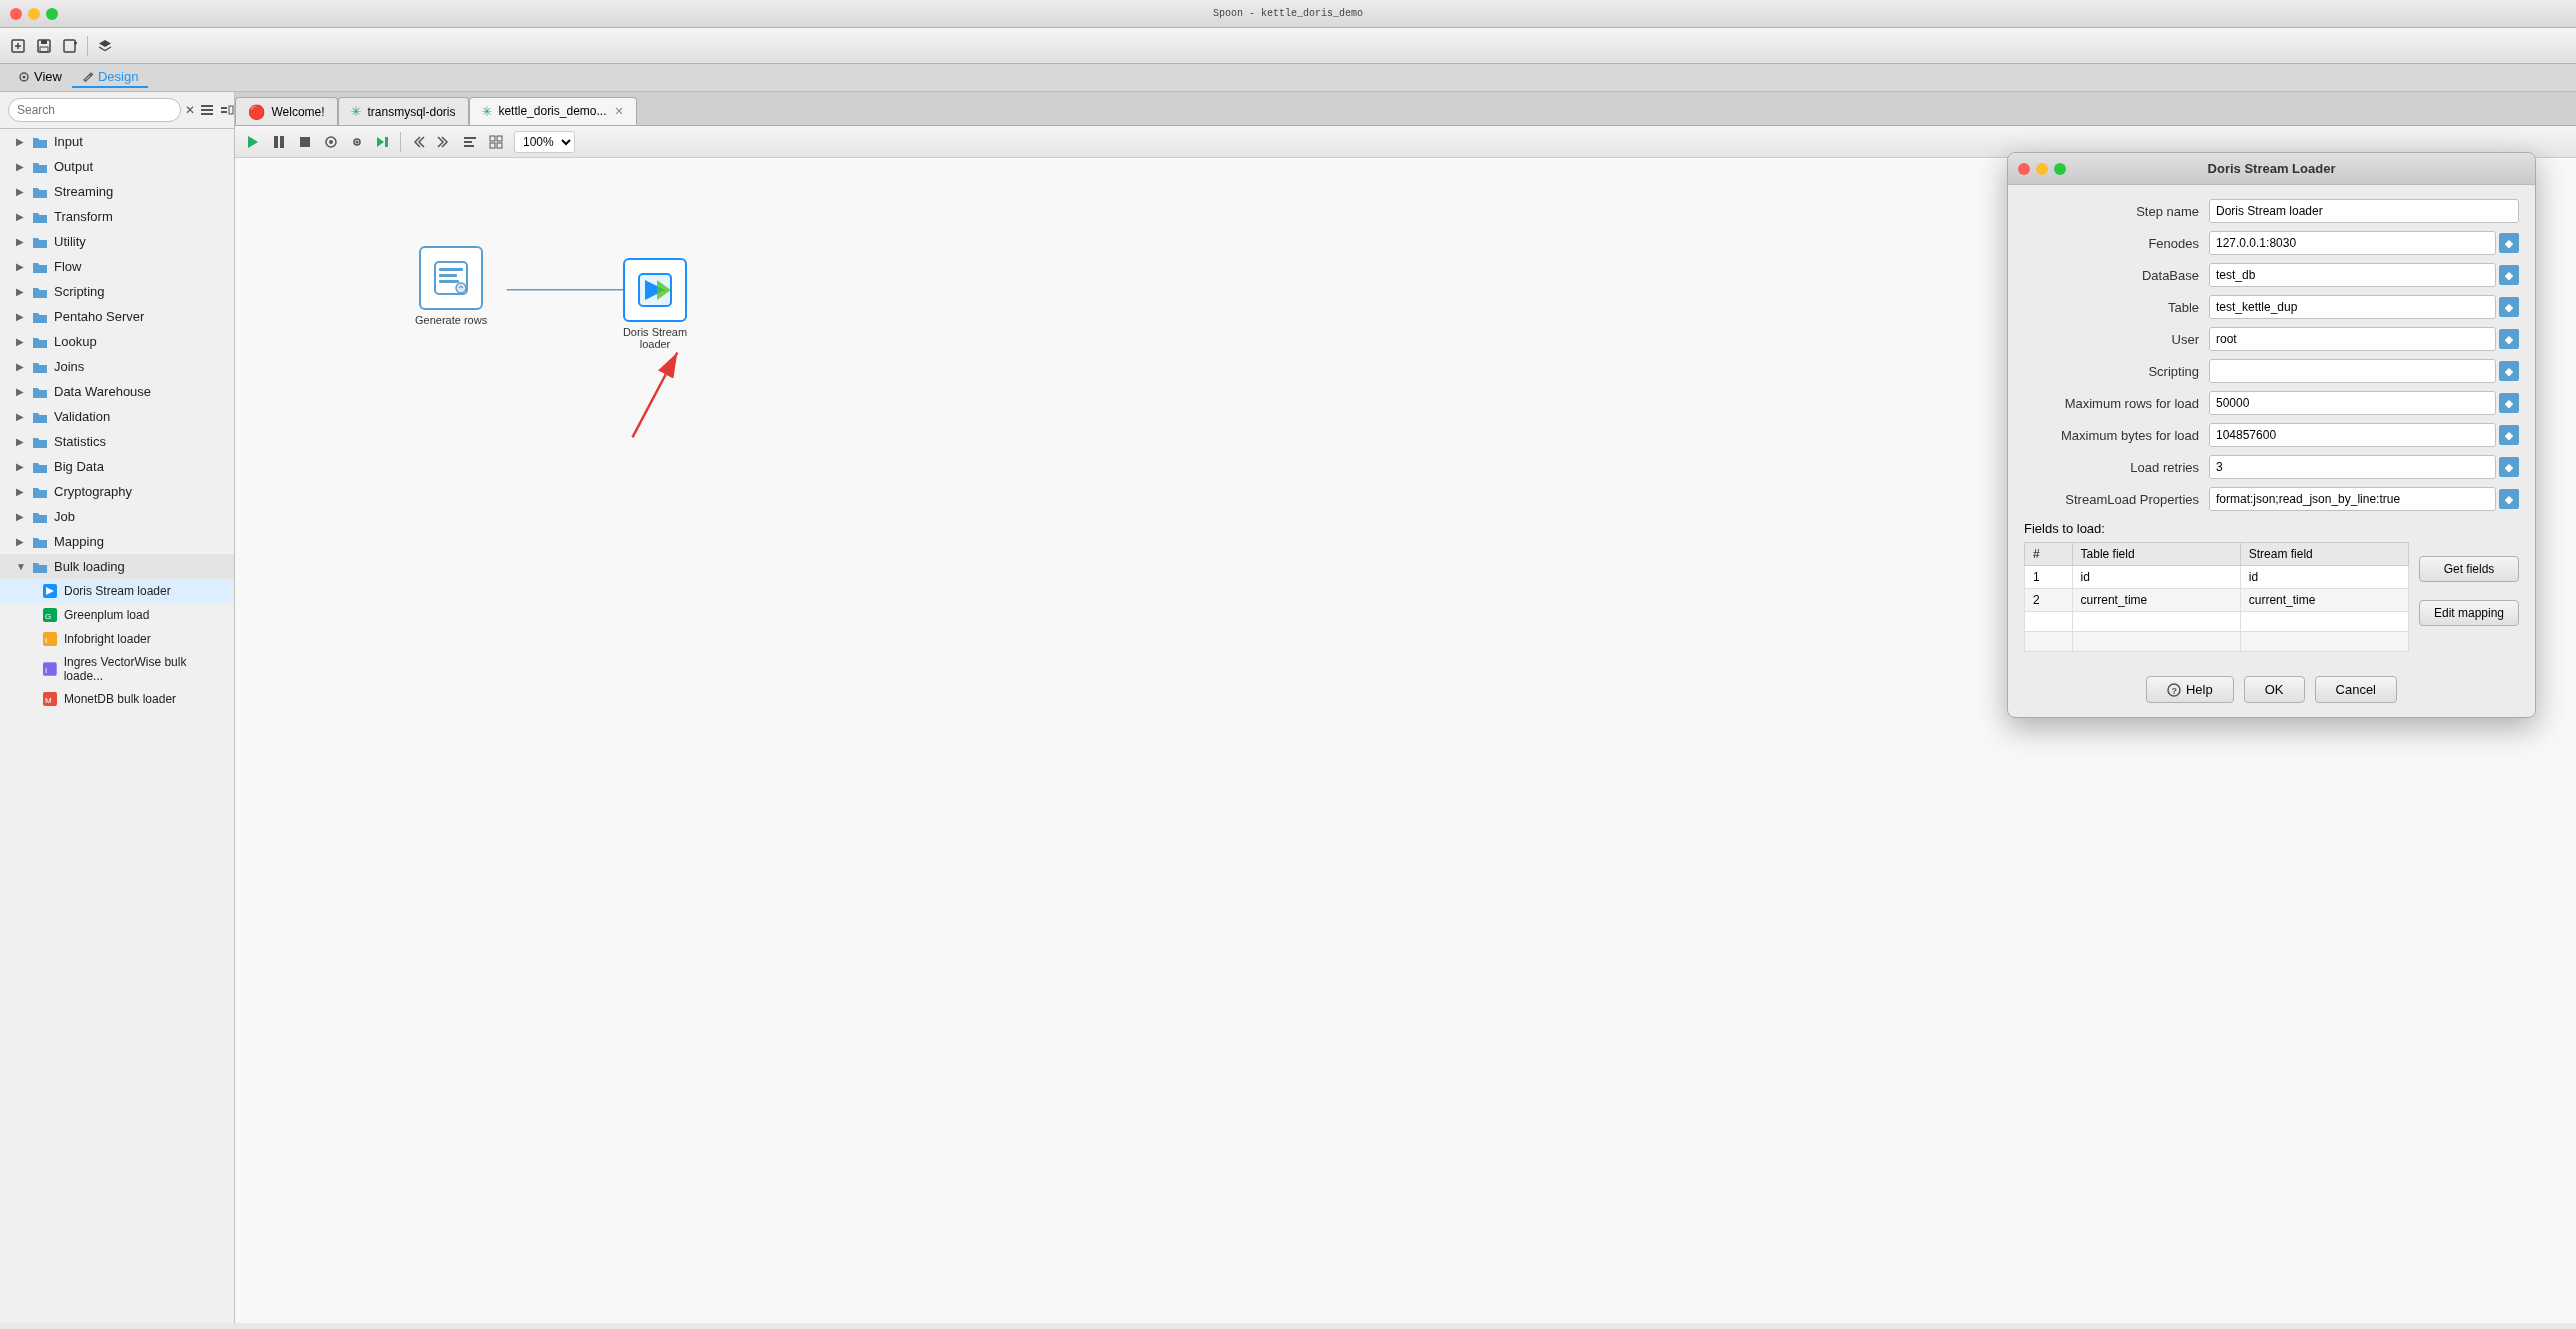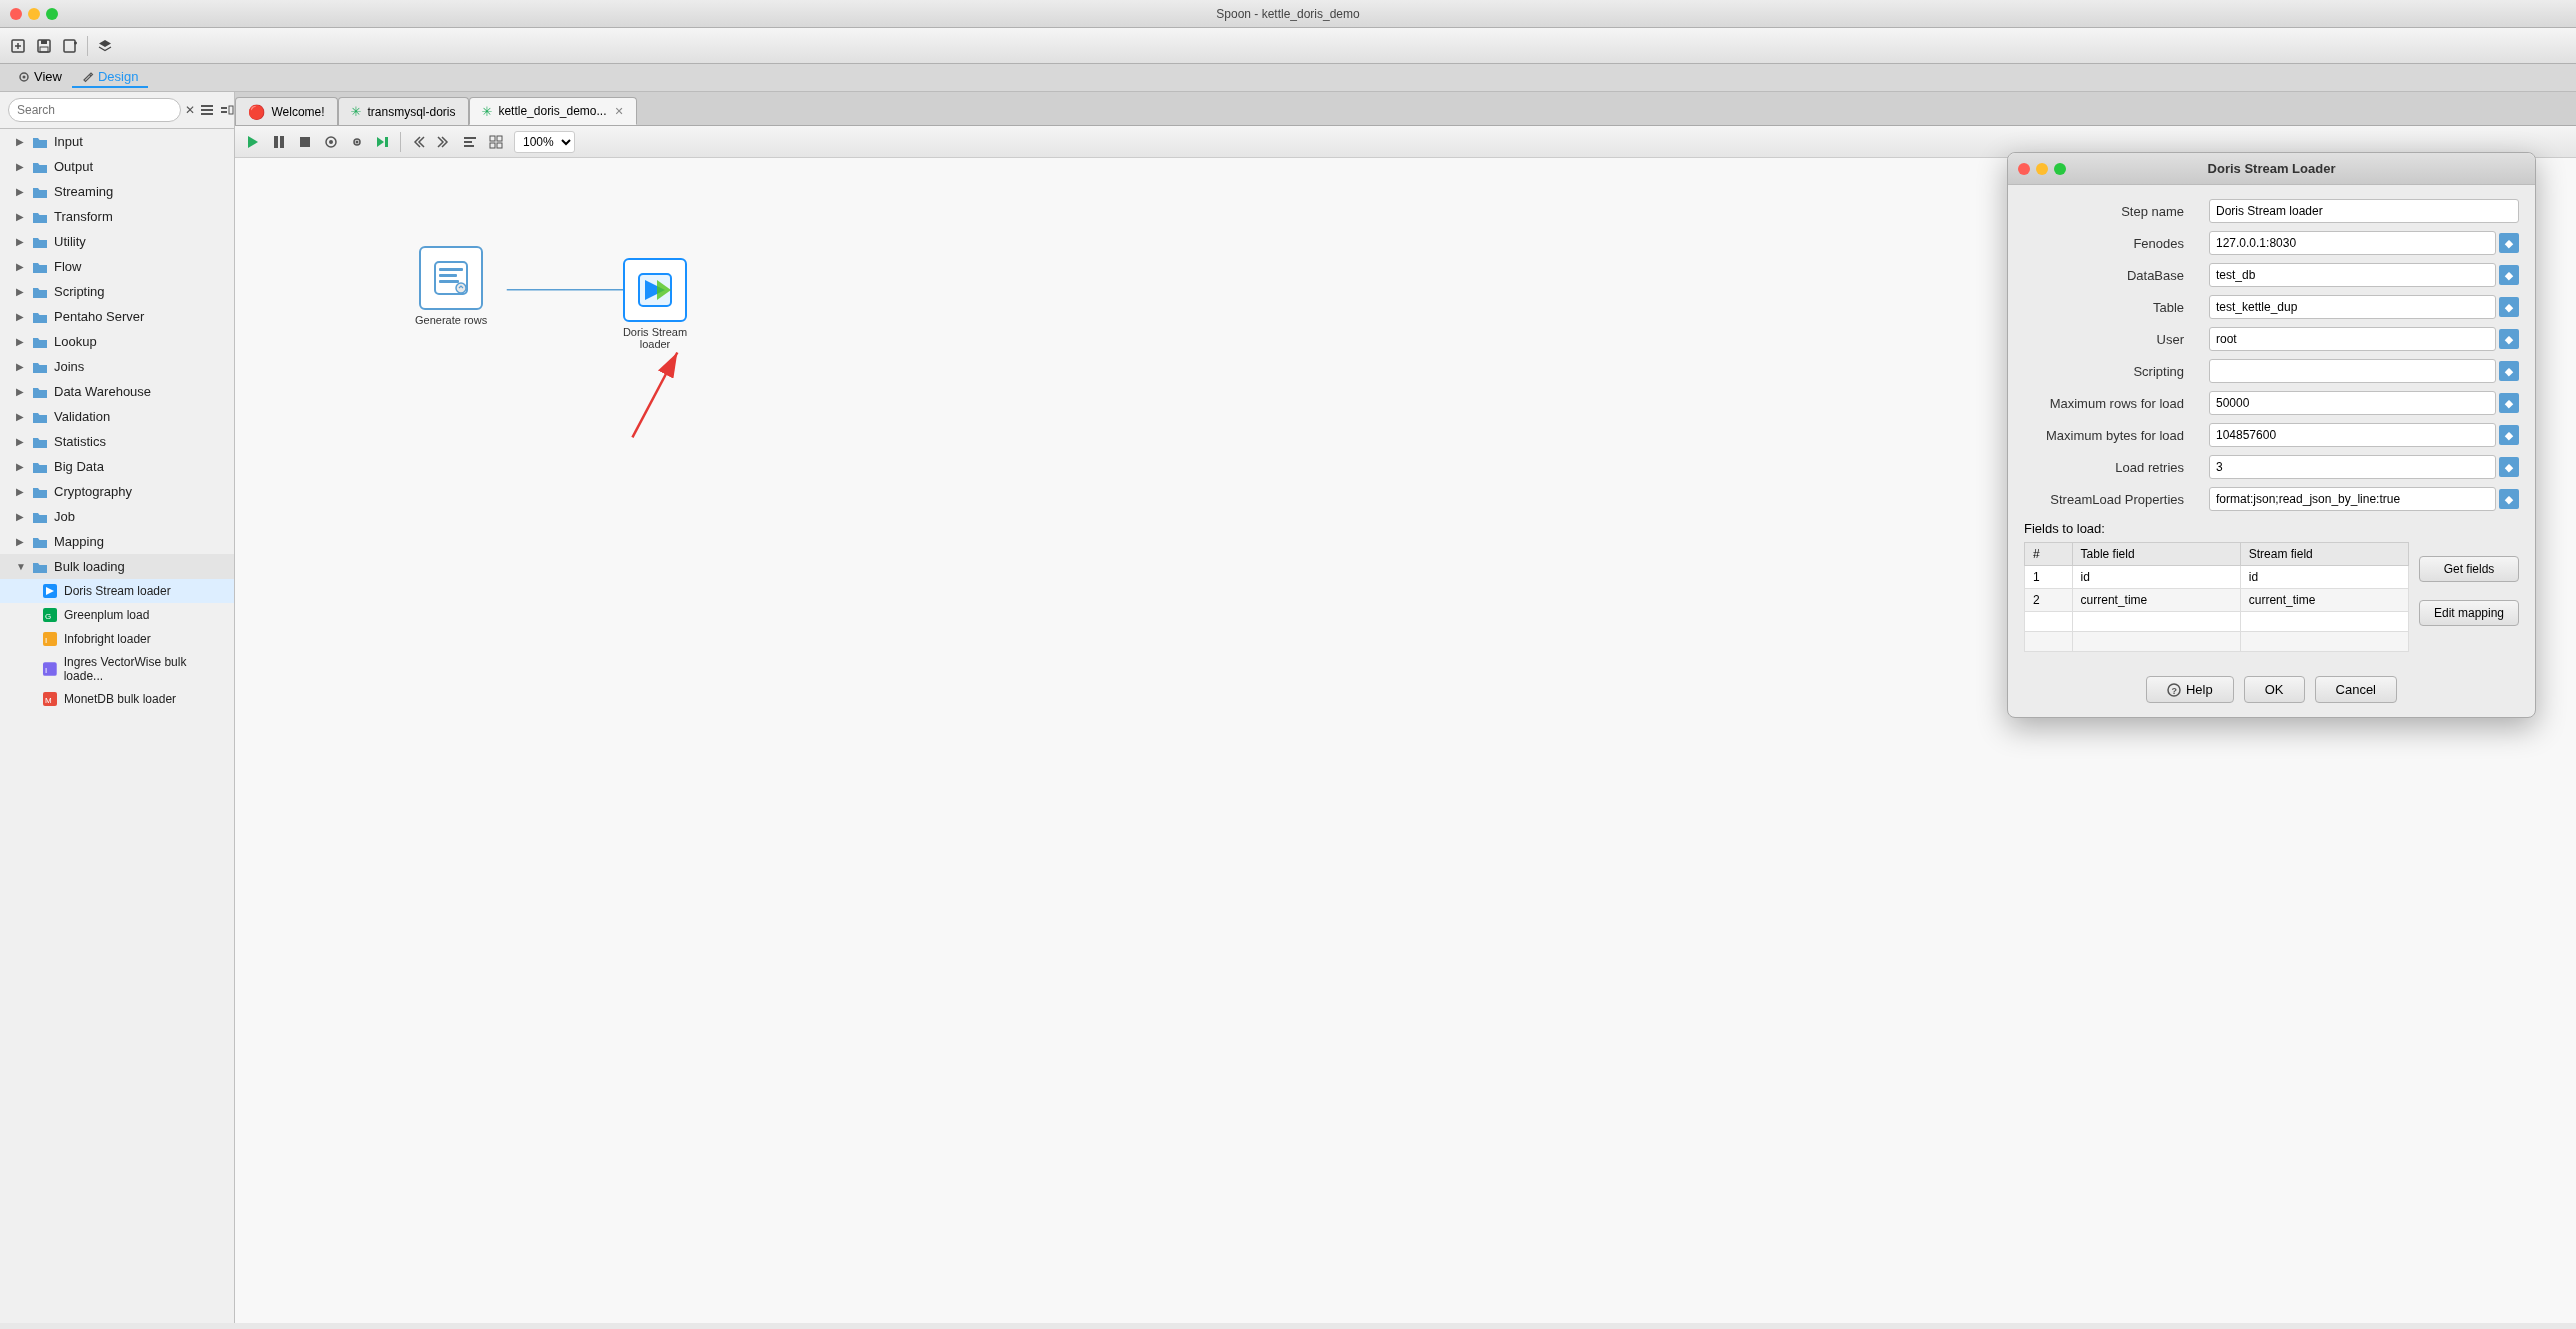--- a/index.html
+++ b/index.html
@@ -22,21 +22,21 @@
       gap: 6px;
     }
     .window-btn {
       width: 12px; height: 12px;
       border-radius: 50%;
       border: none;
     }
     .btn-close { background: #ff5f57; }
     .btn-min { background: #ffbd2e; }
     .btn-max { background: #28c840; }
-    .title-bar-text { font-size: 12px; color: #444; font-weight: 500; }
+    .title-bar-text { font-size: 10px; color: #444; font-weight: 500; font-family: Liberation Mono, monospace; }
 
     
     .toolbar {
       height: 36px;
       background: linear-gradient(180deg, #f5f5f5 0%, #e0e0e0 100%);
       border-bottom: 1px solid #b0b0b0;
       display: flex;
       align-items: center;
       padding: 0 6px;
       gap: 2px;
@@ -287,21 +287,21 @@
     .dialog-body { padding: 14px 16px; }
 
     .form-row {
       display: flex;
       align-items: center;
       margin-bottom: 8px;
     }
     .form-label {
       width: 185px;
       text-align: right;
-      padding-right: 25px;
+      padding-right: 10px;
       font-size: 13px;
       color: #333;
       flex-shrink: 0;
     }
     .form-input-wrap {
       flex: 1;
       display: flex;
       align-items: center;
     }
     .form-input {

